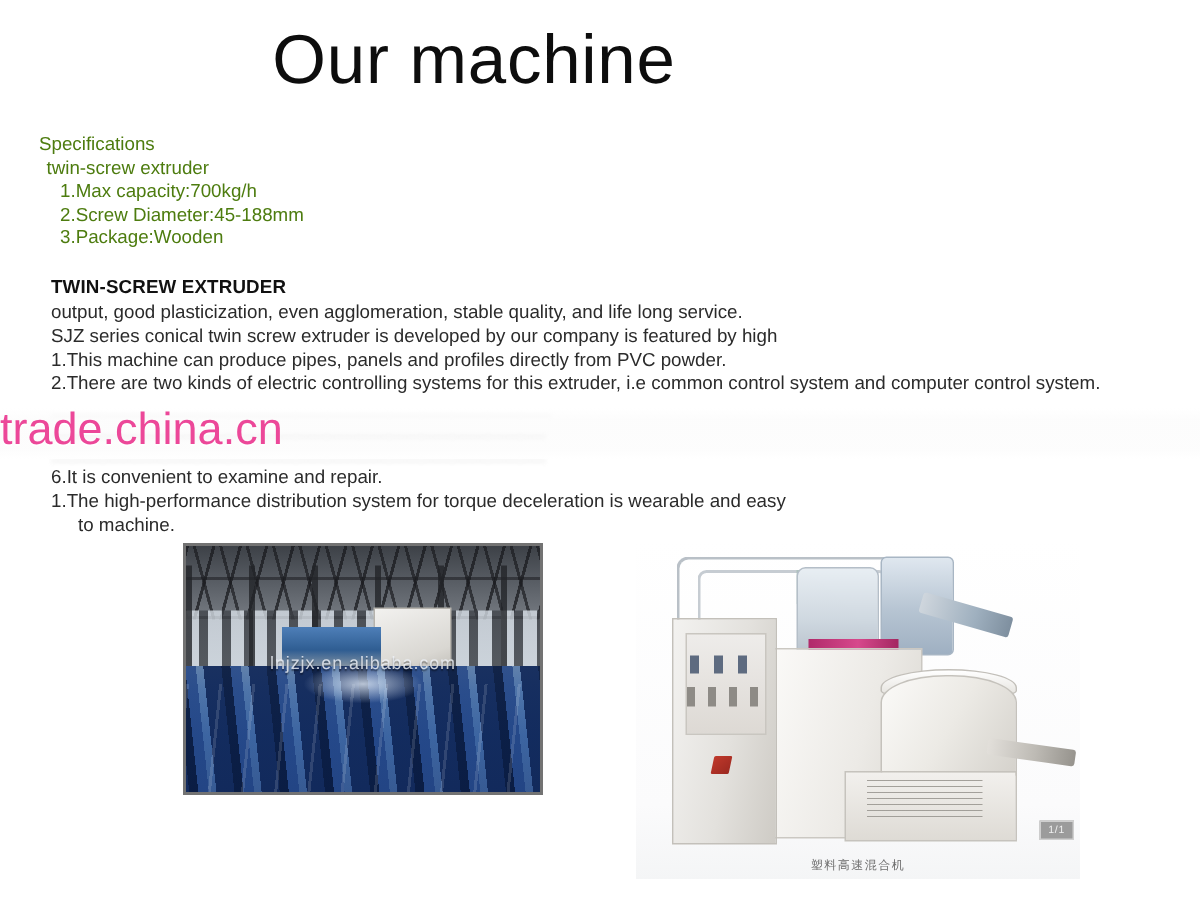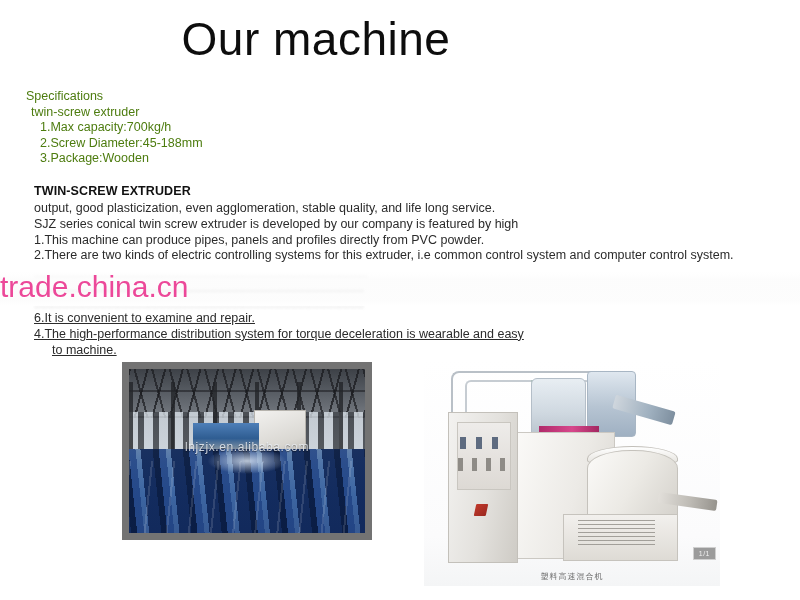--- a/index.html
+++ b/index.html
@@ -128,21 +128,21 @@
     overflow: hidden;
     background: #ffffff;
   }
 
   
   #photo-left {
     left: 122px;
     top: 362px;
     width: 236px;
     height: 164px;
-    border: 7px solid #737373;
+    border: 2px solid #737373;
   }
   .pl-sky {
     position: absolute; left: 0; top: 0; width: 100%; height: 52%;
     background:
       linear-gradient(180deg, #3d4147 0%, #5a5f66 30%, #7b8087 62%, #9aa0a6 100%);
   }
   .pl-truss {
     position: absolute; left: 0; top: 0; width: 100%; height: 30%;
     background:
       repeating-linear-gradient(105deg, rgba(25,26,30,0.75) 0 2px, rgba(255,255,255,0) 2px 17px),
@@ -359,23 +359,23 @@
 </div>
 
 <div class="obscured-band">
   <div class="obscured-line l1">................................................................................................</div>
   <div class="obscured-line l2">...............................................................................................</div>
   <div class="obscured-line l3">...............................................................................................</div>
 </div>
 <div class="smear"></div>
 <div class="watermark">trade.china.cn</div>
 
-<div class="ext-body" style="top:311px;text-decoration:underline;">
+<div class="ext-body" style="top:311px;">
   <div class="li">6.It is convenient to examine and repair.</div>
-  <div class="li">4.The high-performance distribution system for torque deceleration is wearable and easy</div>
+  <div class="li">1.The high-performance distribution system for torque deceleration is wearable and easy</div>
   <div class="cont">to machine.</div>
 </div>
 
 <div class="photo" id="photo-left">
   <div class="pl-sky"></div>
   <div class="pl-truss"></div>
   <div class="pl-windows"></div>
   <div class="pl-columns"></div>
   <div class="pl-whitebox"></div>
   <div class="pl-machine"></div>

